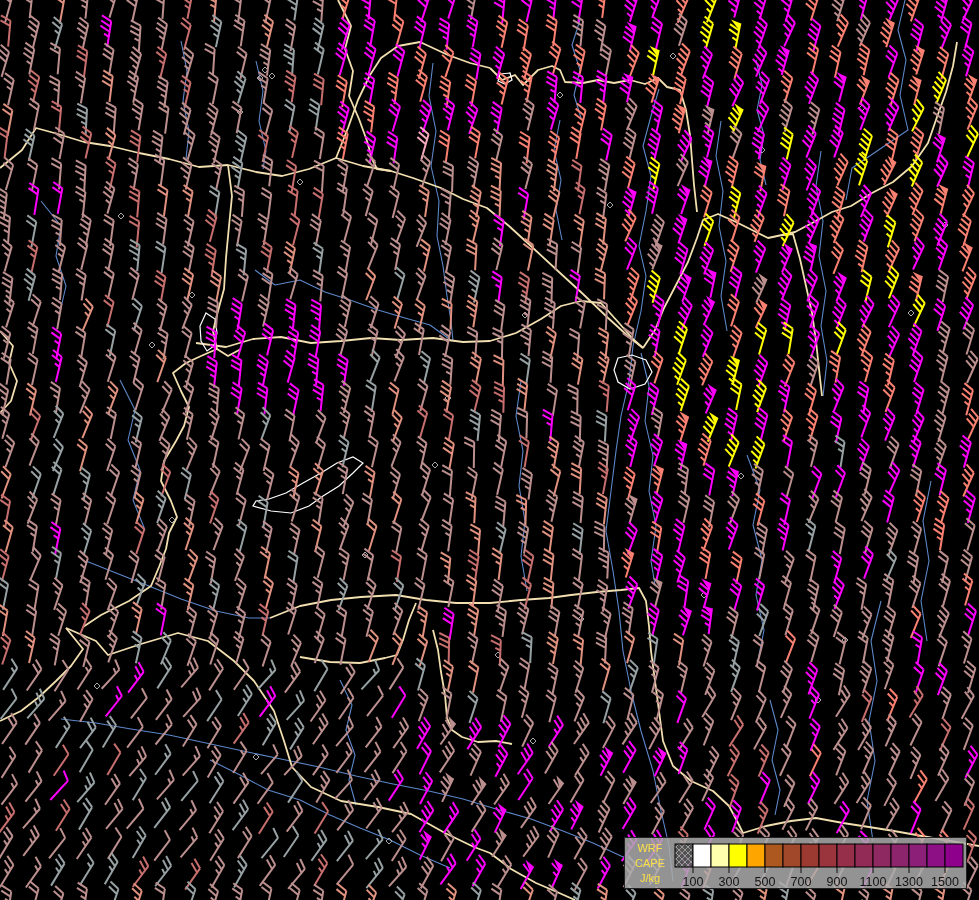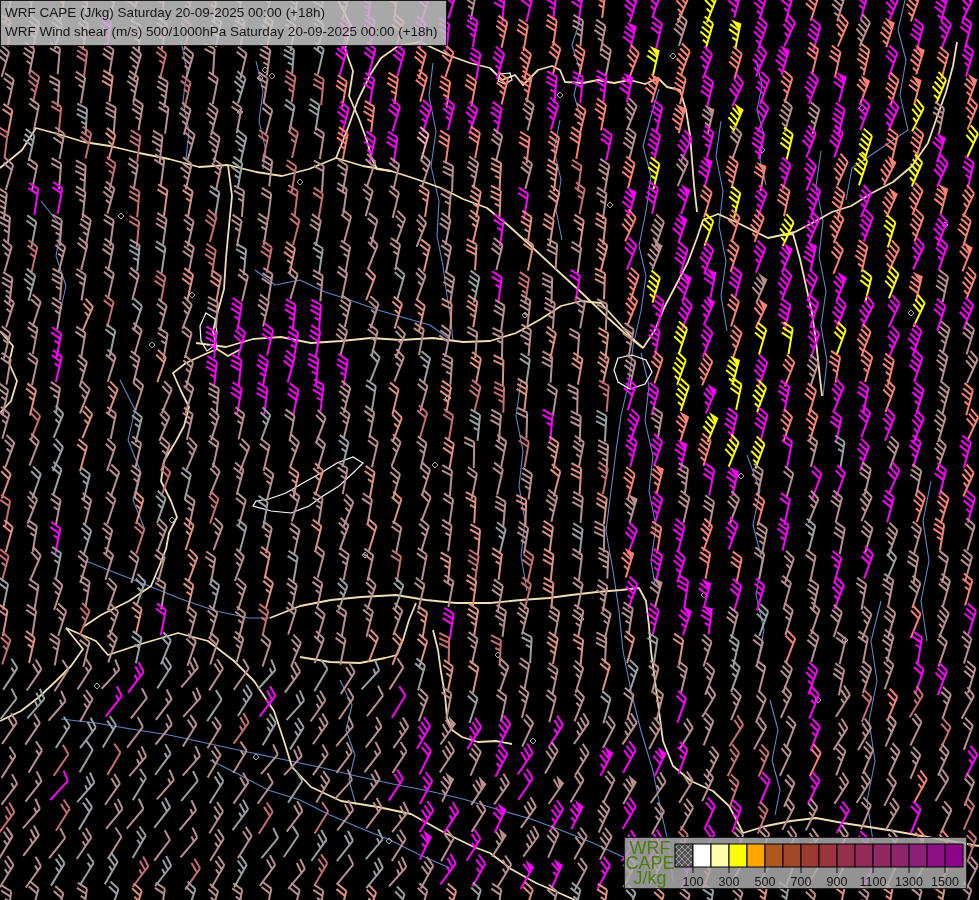--- a/index.html
+++ b/index.html
@@ -5,21 +5,21 @@
   html,body{margin:0;padding:0;background:#000;}
   #app{position:relative;width:979px;height:900px;background:#000;overflow:hidden;
        font-family:"Liberation Sans", sans-serif;}
   #map-svg{position:absolute;left:0;top:0;}
   .titlebox{position:absolute;left:0;top:0;background:rgba(198,198,198,0.85);
             border:1px solid #1a1a1a;padding:2px 8px 4px 4px;color:#141414;
             font-size:13.5px;line-height:19px;white-space:nowrap;}
   .legend{position:absolute;left:624px;top:837px;width:343px;height:52px;
           background:rgba(173,173,173,0.85);border:1px solid #222;box-sizing:border-box;}
   .legend-labels{position:absolute;left:0;top:0;width:50px;height:100%;
-                 color:#4d7c0f;font-size:18px;text-align:center;line-height:15px;padding-top:3px;box-sizing:border-box;}
+                 color:#fde047;font-size:11px;text-align:center;line-height:15px;padding-top:3px;box-sizing:border-box;}
   #legend-svg{position:absolute;left:0;top:0;}
 </style>
 </head>
 <body>
 
 <div id="app">
   <svg id="map-svg" width="979" height="900" viewBox="0 0 979 900">
       <rect x="0" y="0" width="979" height="900" fill="#000000"></rect>
       <g stroke="#5C87C9" fill="none" stroke-width="1.1" stroke-linejoin="round">
         <path d="M 433 63 L 429 96 L 436 131 L 431 166 L 439 201 L 437 236 L 443 266 L 447 296 L 451 321 L 453 341"></path>
@@ -3924,24 +3924,20 @@
         </g>
         <g transform="translate(942.1 901.9) rotate(10.0)">
           <path d="M0 -13 L0 13 M0 -13.0 L-10 -17.6 M0 -7.8 L-10 -12.4 M0 -2.6 L-5.2 -5.0" stroke="#E0917F"></path>
         </g>
         <g transform="translate(967.3 902.1) rotate(18.4)">
           <path d="M0 -13 L0 13 M0 -13.0 L-10 -17.6 M0 -7.8 L-10 -12.4" stroke="#BC8F8F"></path>
         </g>
       </g>
     </svg>
 
-  <div class="titlebox">
-    <div>WRF CAPE (J/kg) Saturday 20-09-2025 00:00 (+18h)</div>
-    <div>WRF Wind shear (m/s) 500/1000hPa Saturday 20-09-2025 00:00 (+18h)</div>
-  </div>
 
   <div class="legend">
     <div class="legend-labels">
       <div>WRF</div>
       <div>CAPE</div>
       <div>J/kg</div>
     </div>
     <svg id="legend-svg" width="343" height="52" viewBox="0 0 343 52">
         <defs>
           <pattern id="hatchpat" width="6" height="6" patternUnits="userSpaceOnUse">

